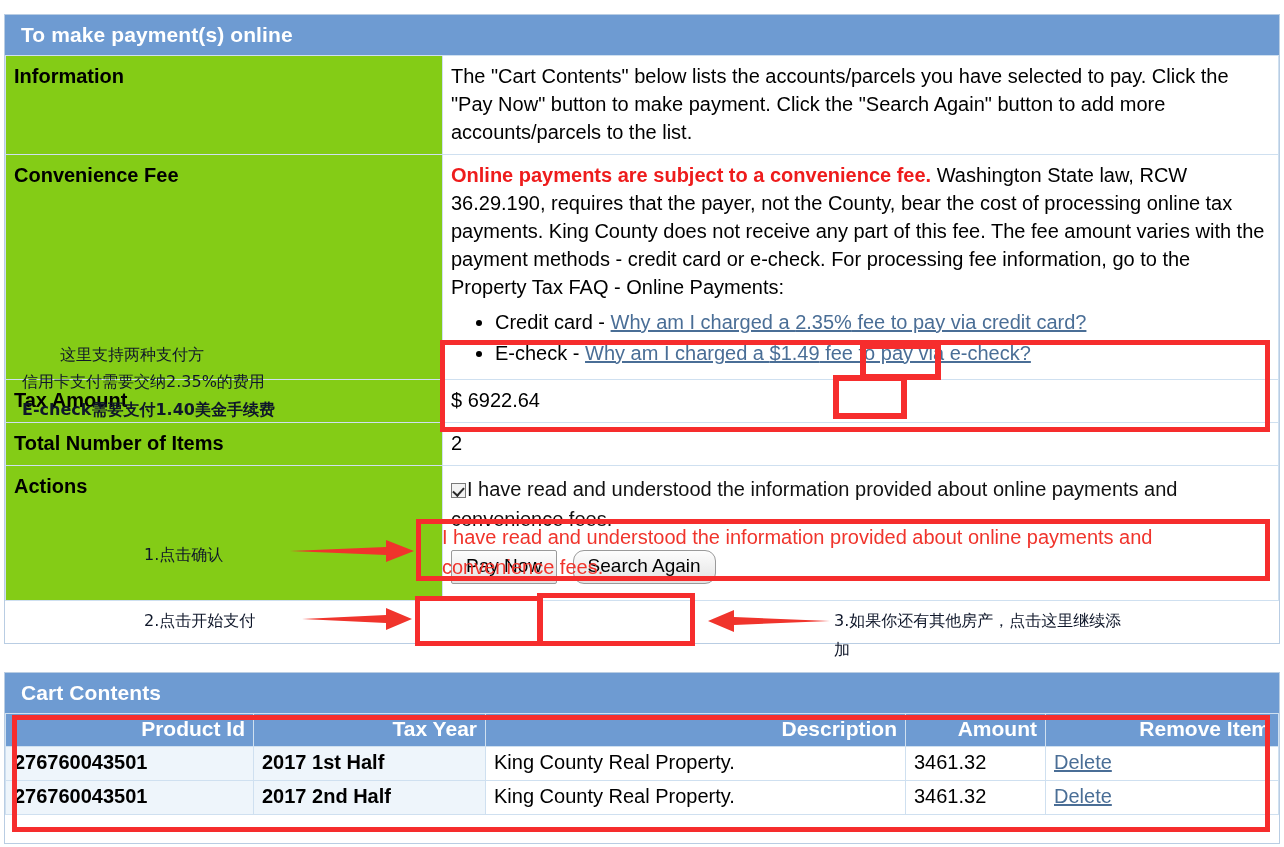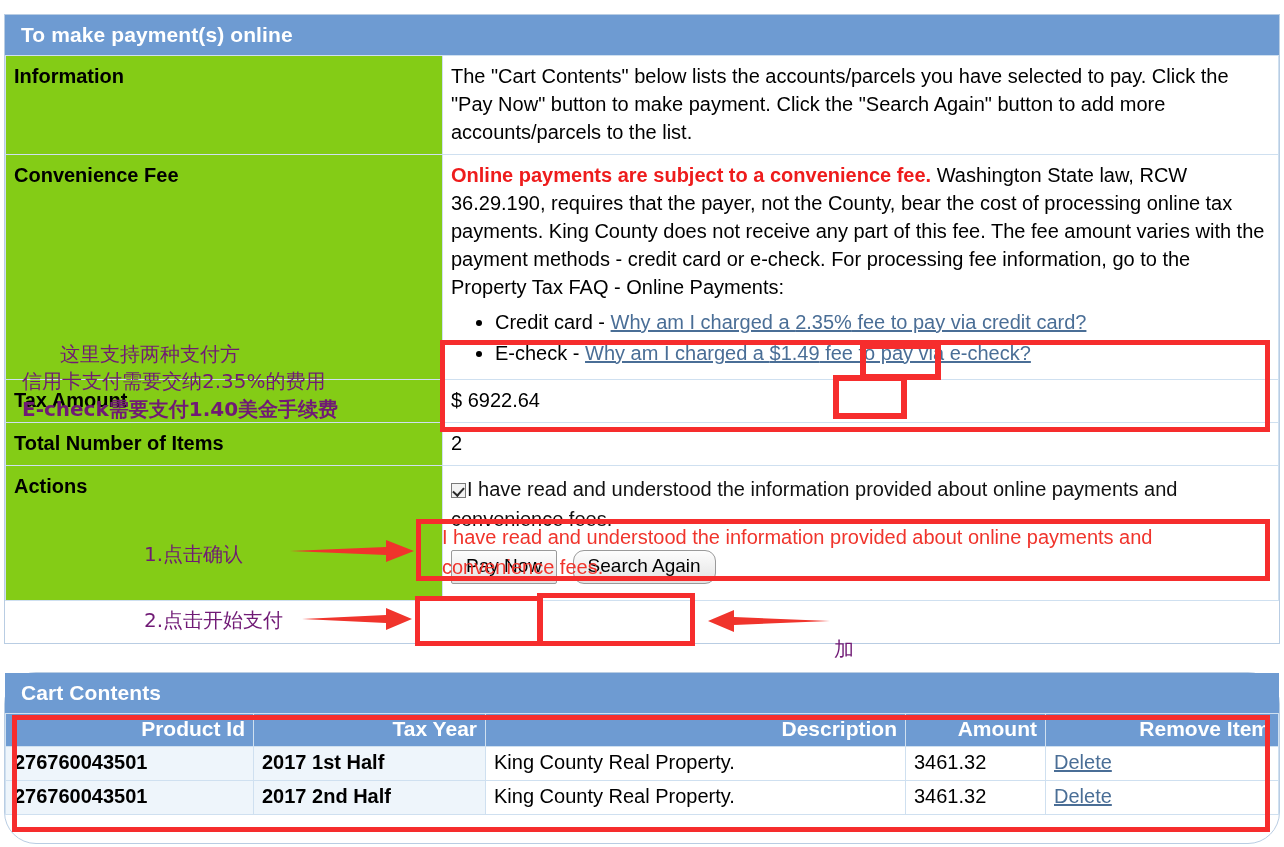--- a/index.html
+++ b/index.html
@@ -13,21 +13,21 @@
   .page{position:absolute;left:0;top:0;width:1284px;height:847px;}
 
   
   .panel{
     position:absolute;
     border:1px solid #b9cde3;
     background:#ffffff;
     box-sizing:border-box;
   }
   #panel-info{left:4px;top:14px;width:1276px;height:630px;}
-  #panel-cart{left:4px;top:672px;width:1276px;height:172px;border-radius:32px;}
+  #panel-cart{left:4px;top:672px;width:1276px;height:172px;}
 
   .panel-head{
     background:#6e9bd2;
     color:#ffffff;
     font-size:21px;
     font-weight:bold;
     padding:4px 0 5px 16px;
     letter-spacing:0.1px;
     box-sizing:border-box;
     height:40px;
@@ -78,22 +78,22 @@
     position:absolute;
     border:6px solid #f62d2d;
     box-sizing:border-box;
     pointer-events:none;
     z-index:32;
   }
 
   
   .cn{
     position:absolute;
-    color:#701a75;
-    font-size:20px;
+    color:#0f172a;
+    font-size:16px;
     line-height:27px;
     font-family:"DejaVu Sans","Liberation Sans",sans-serif;
     z-index:35;
     white-space:pre;
   }
 
   
   .arrow{position:absolute;z-index:35;}
 
   
@@ -279,17 +279,18 @@
   </svg>
 
   <div class="cn" style="left:144px;top:607px;">2.点击开始支付</div>
   <svg class="arrow" style="left:300px;top:606px;" width="114" height="26" viewBox="0 0 114 26">
     <path d="M2 13 L86 9 L86 2 L112 13 L86 24 L86 17 Z" fill="#f0342c"></path>
   </svg>
 
   <svg class="arrow" style="left:706px;top:608px;" width="126" height="26" viewBox="0 0 126 26">
     <path d="M124 13 L28 9 L28 2 L2 13 L28 24 L28 17 Z" fill="#f0342c"></path>
   </svg>
+  <div class="cn" style="left:834px;top:607px;">3.如果你还有其他房产，点击这里继续添</div>
   <div class="cn" style="left:834px;top:636px;">加</div>
 
   <div class="red-overlay-text" style="left:442px;top:522px;width:820px;">I have read and understood the information provided about online payments and convenience fees.</div>
 
 </div>
 
 </body></html>

